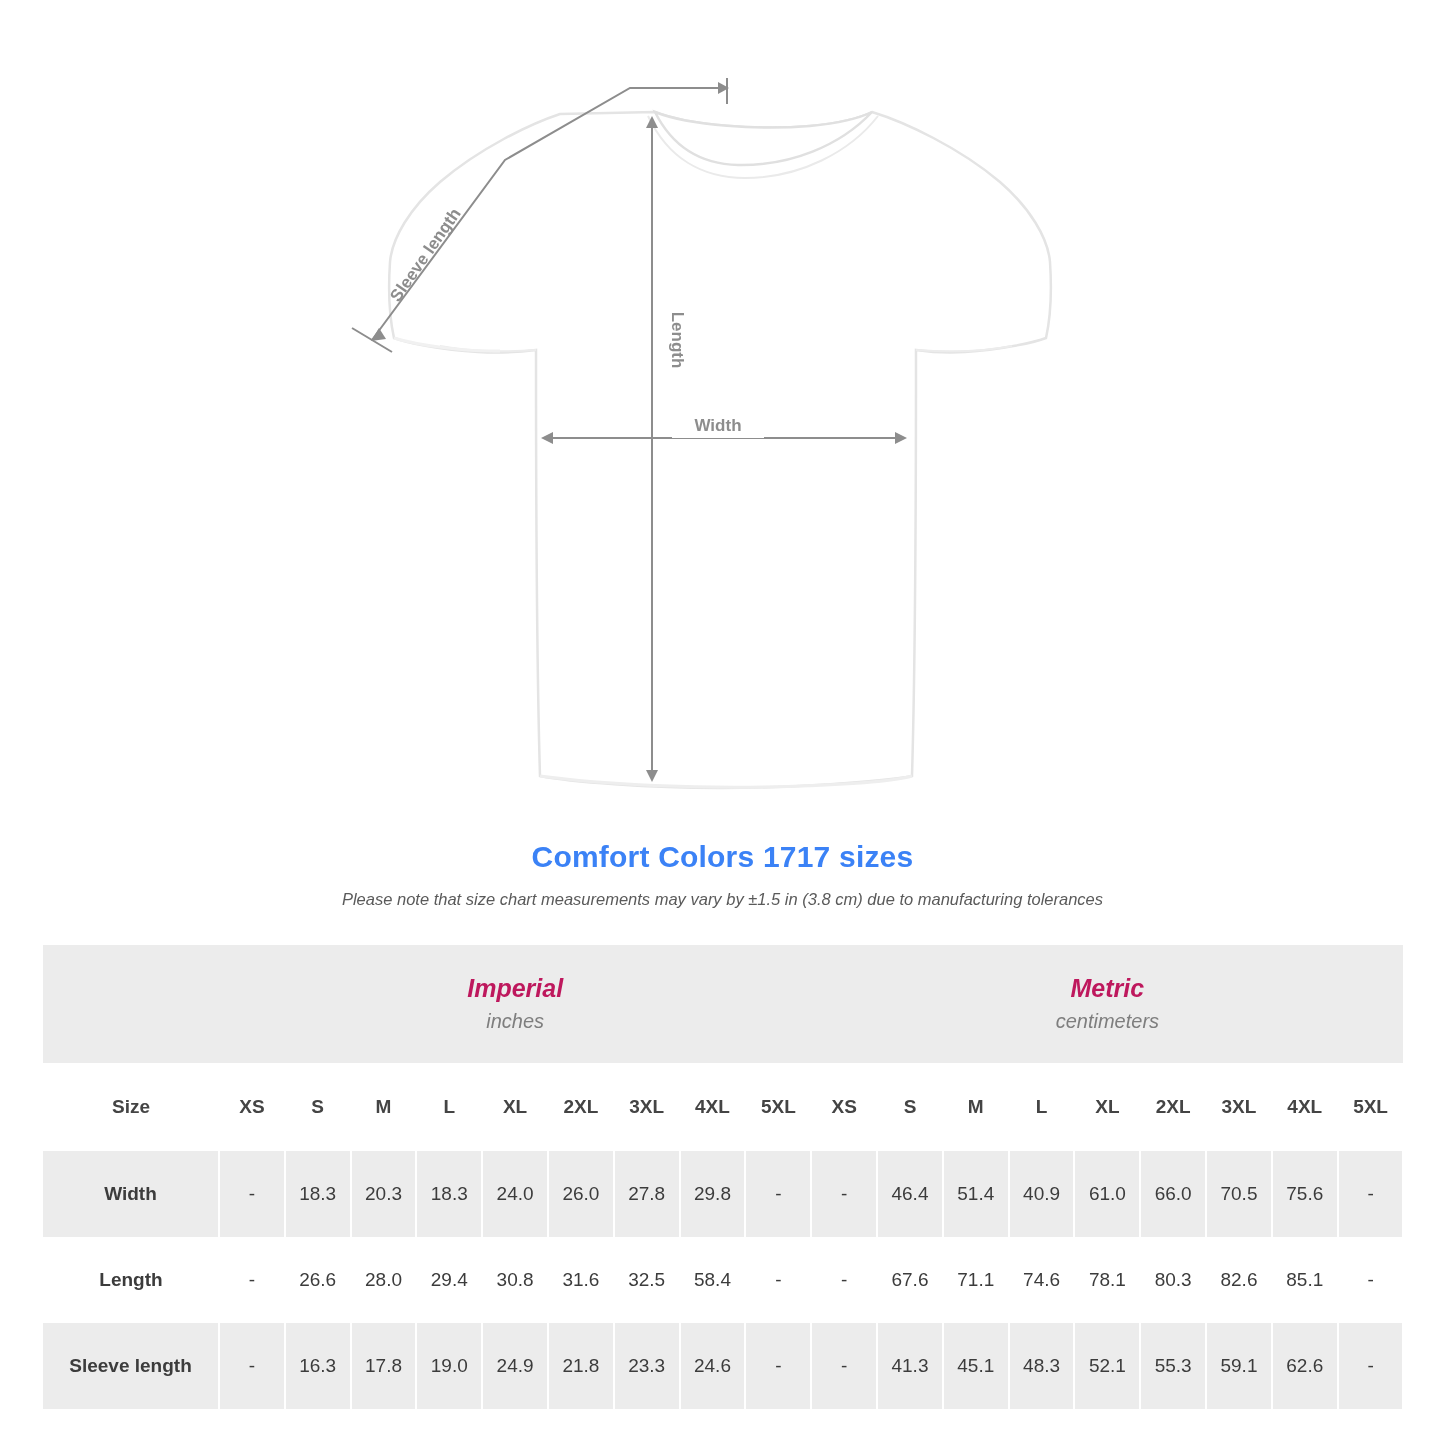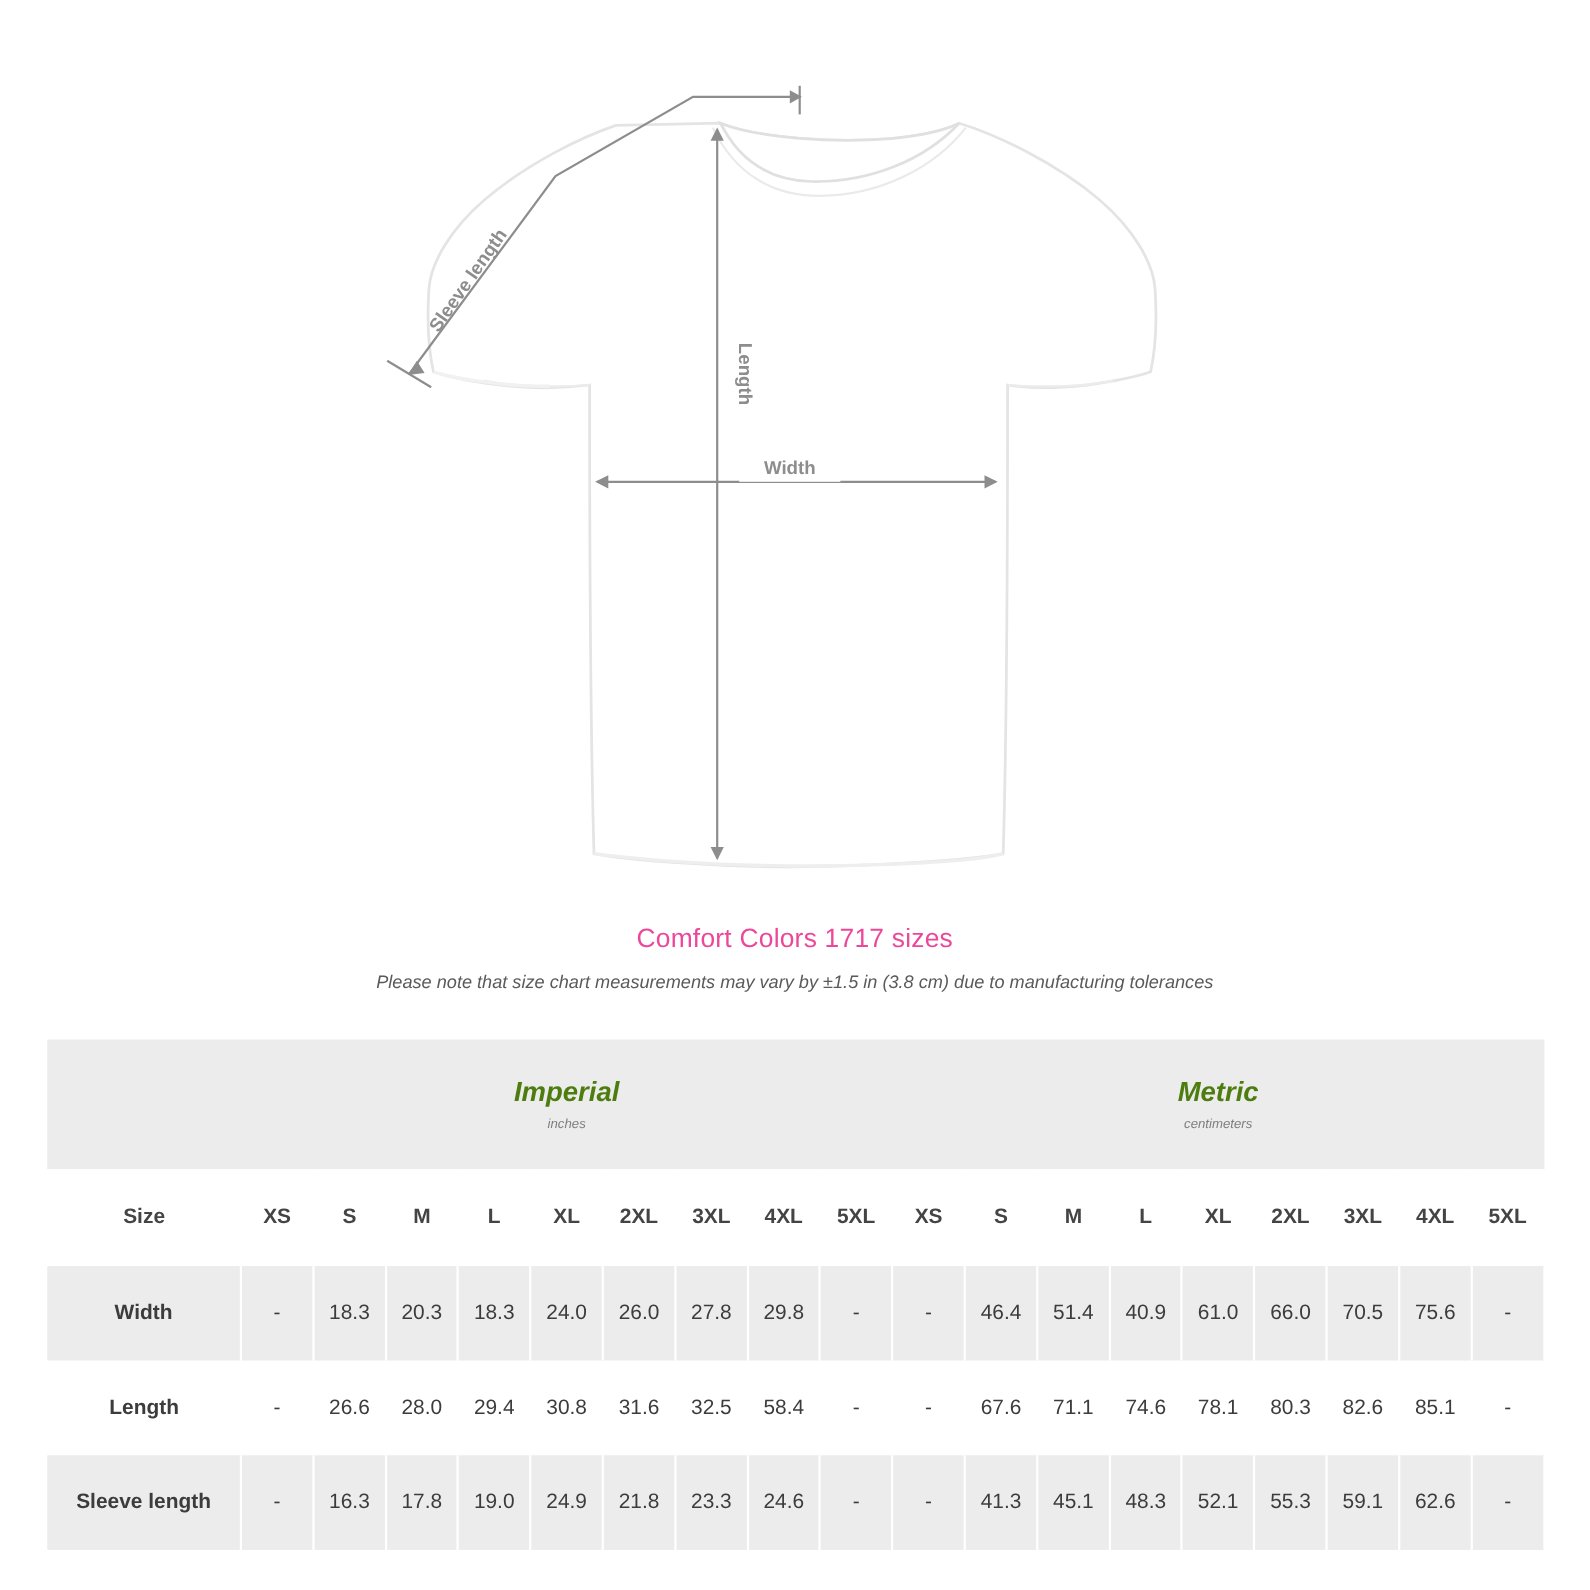--- a/index.html
+++ b/index.html
@@ -34,23 +34,23 @@
 
   
   .title-block {
     position: absolute;
     left: 0;
     top: 840px;
     width: 1445px;
     text-align: center;
   }
   .chart-title {
-    font-size: 24px;
-    font-weight: normal;
-    color: #ec4899;
+    font-size: 30px;
+    font-weight: bold;
+    color: #3b82f6;
     letter-spacing: 0.2px;
   }
   .chart-note {
     margin-top: 16px;
     font-size: 16.5px;
     font-style: italic;
     color: #5a5a5a;
   }
 
   
@@ -74,25 +74,25 @@
   
   .unit-row td {
     background: #ececec;
     height: 118px;
     padding: 0;
   }
   .unit-name {
     font-size: 25px;
     font-weight: bold;
     font-style: italic;
-    color: #4d7c0f;
+    color: #be185d;
     line-height: 1.1;
   }
   .unit-sub {
-    font-size: 12px;
+    font-size: 20px;
     font-style: italic;
     color: #7e7e7e;
     margin-top: 7px;
   }
   
   .size-row td {
     background: #ffffff;
     height: 86px;
     font-size: 19px;
     font-weight: bold;

